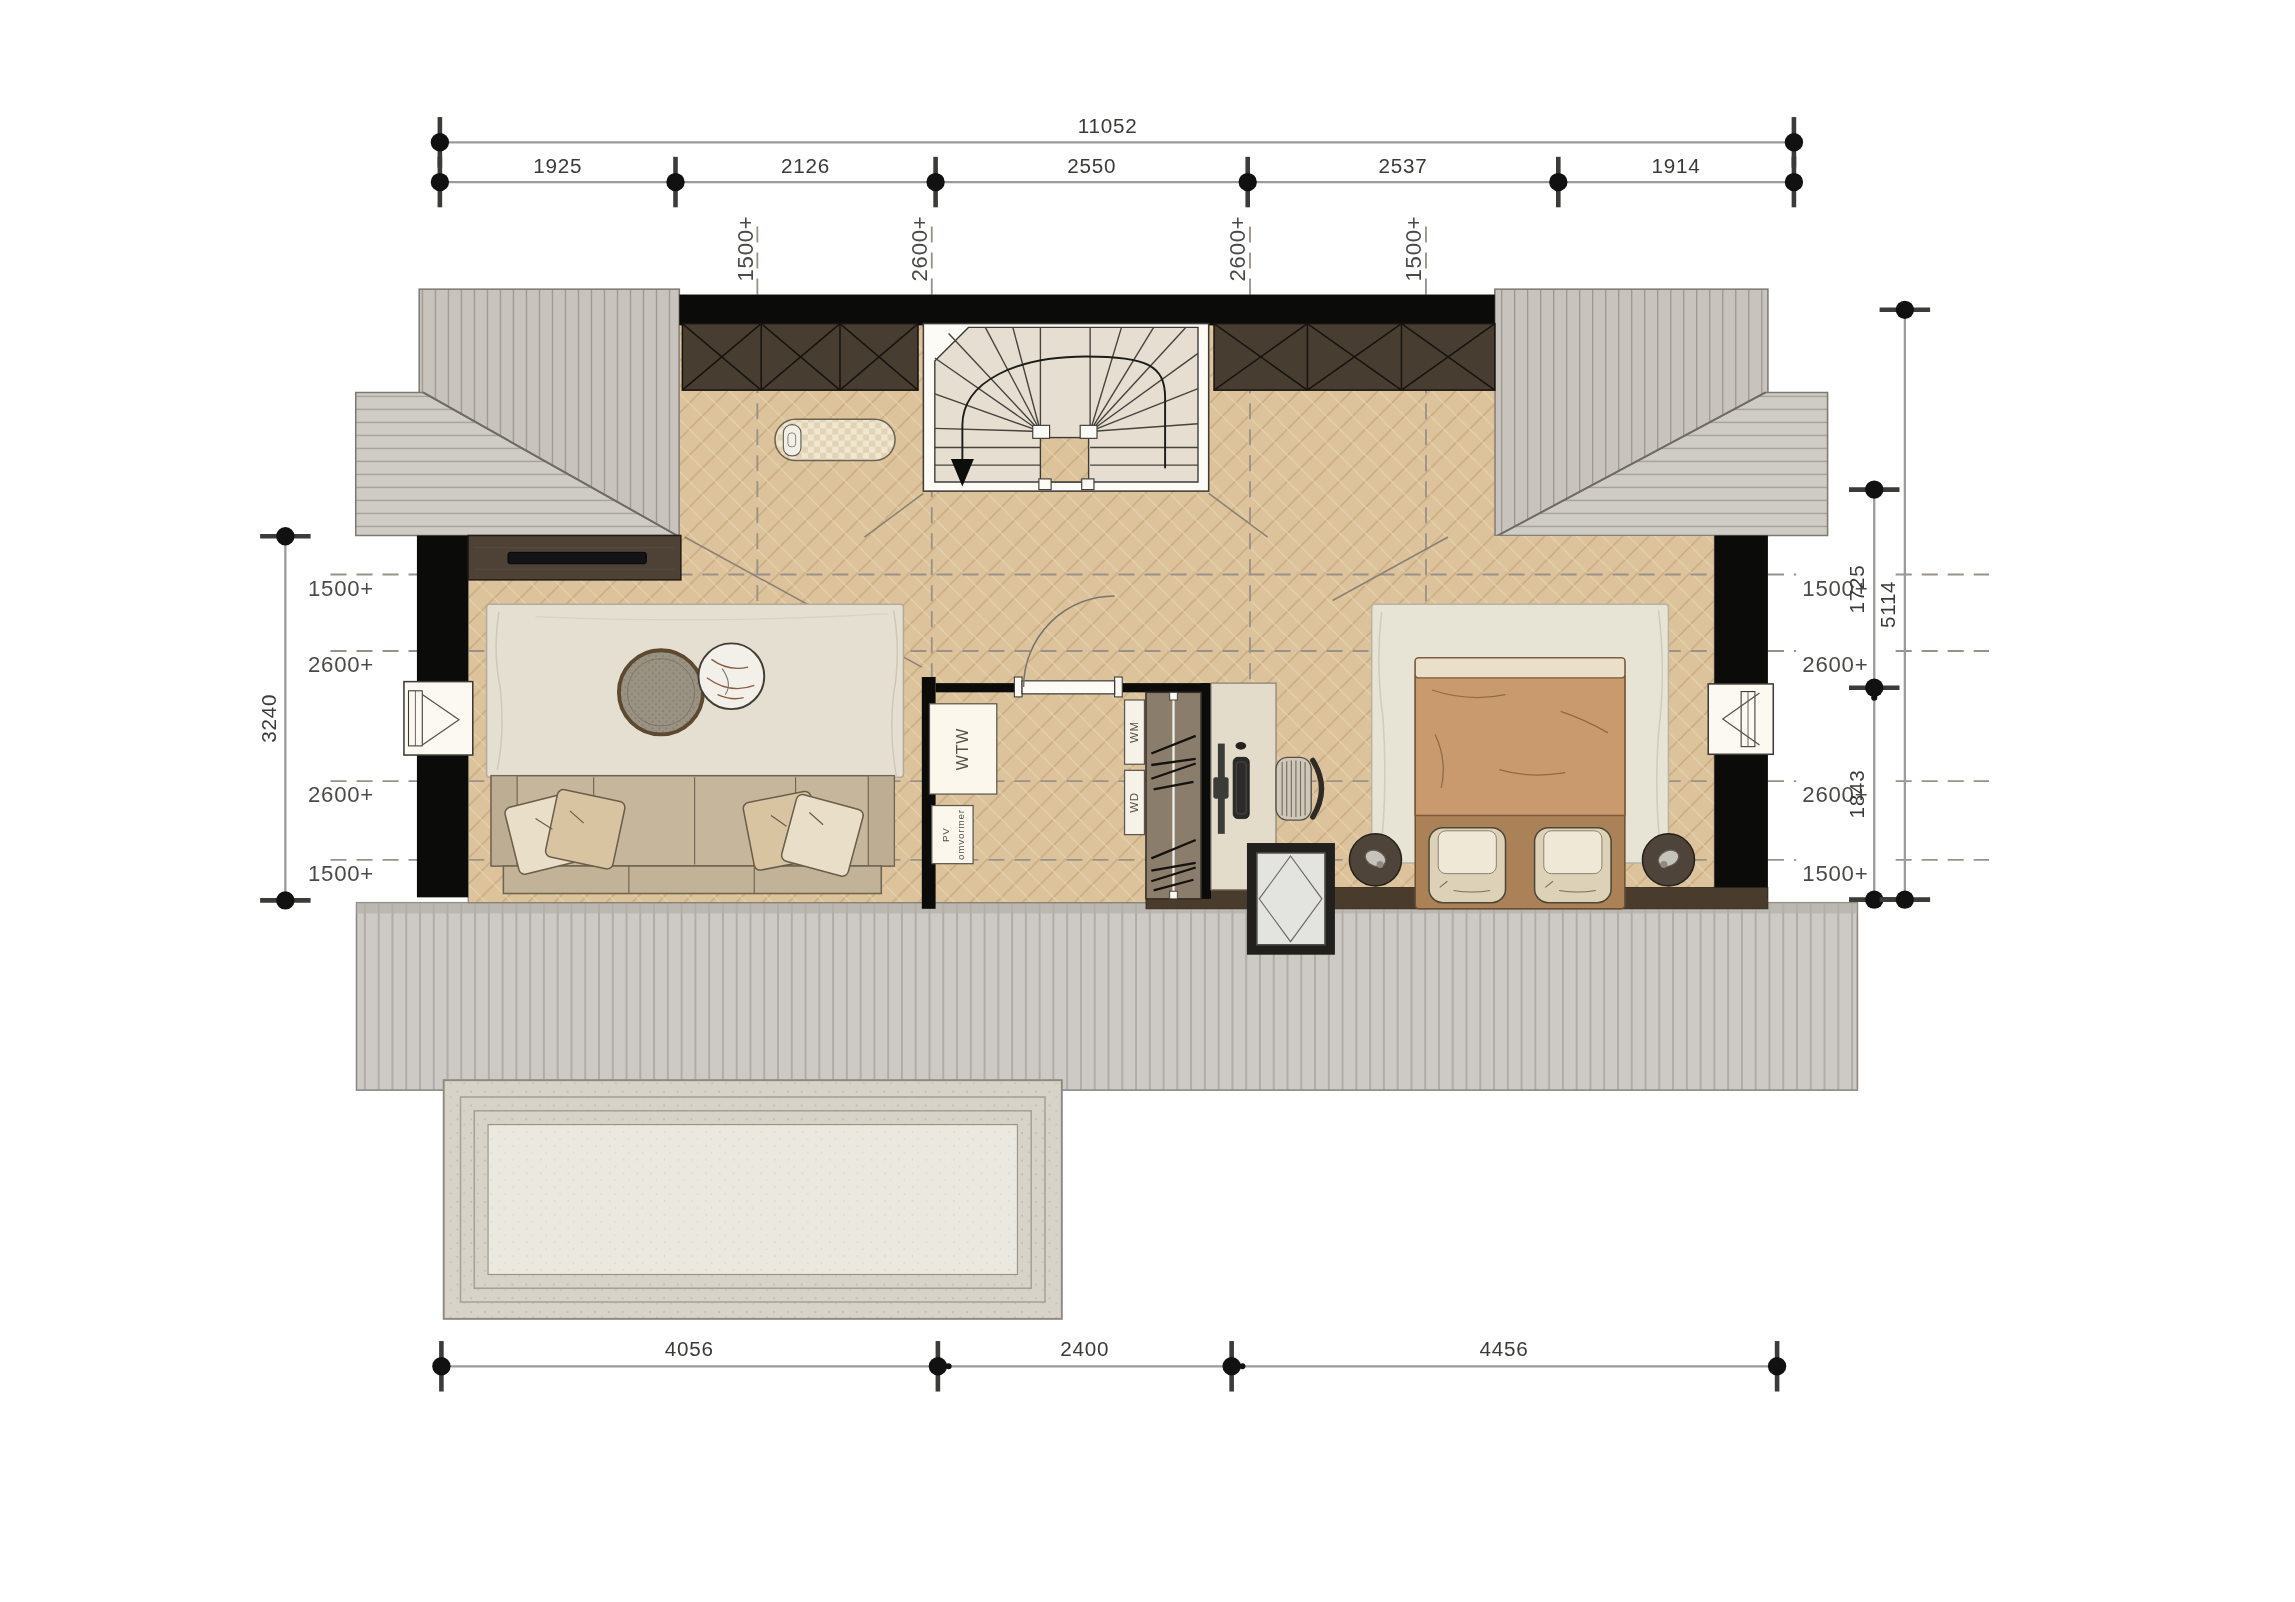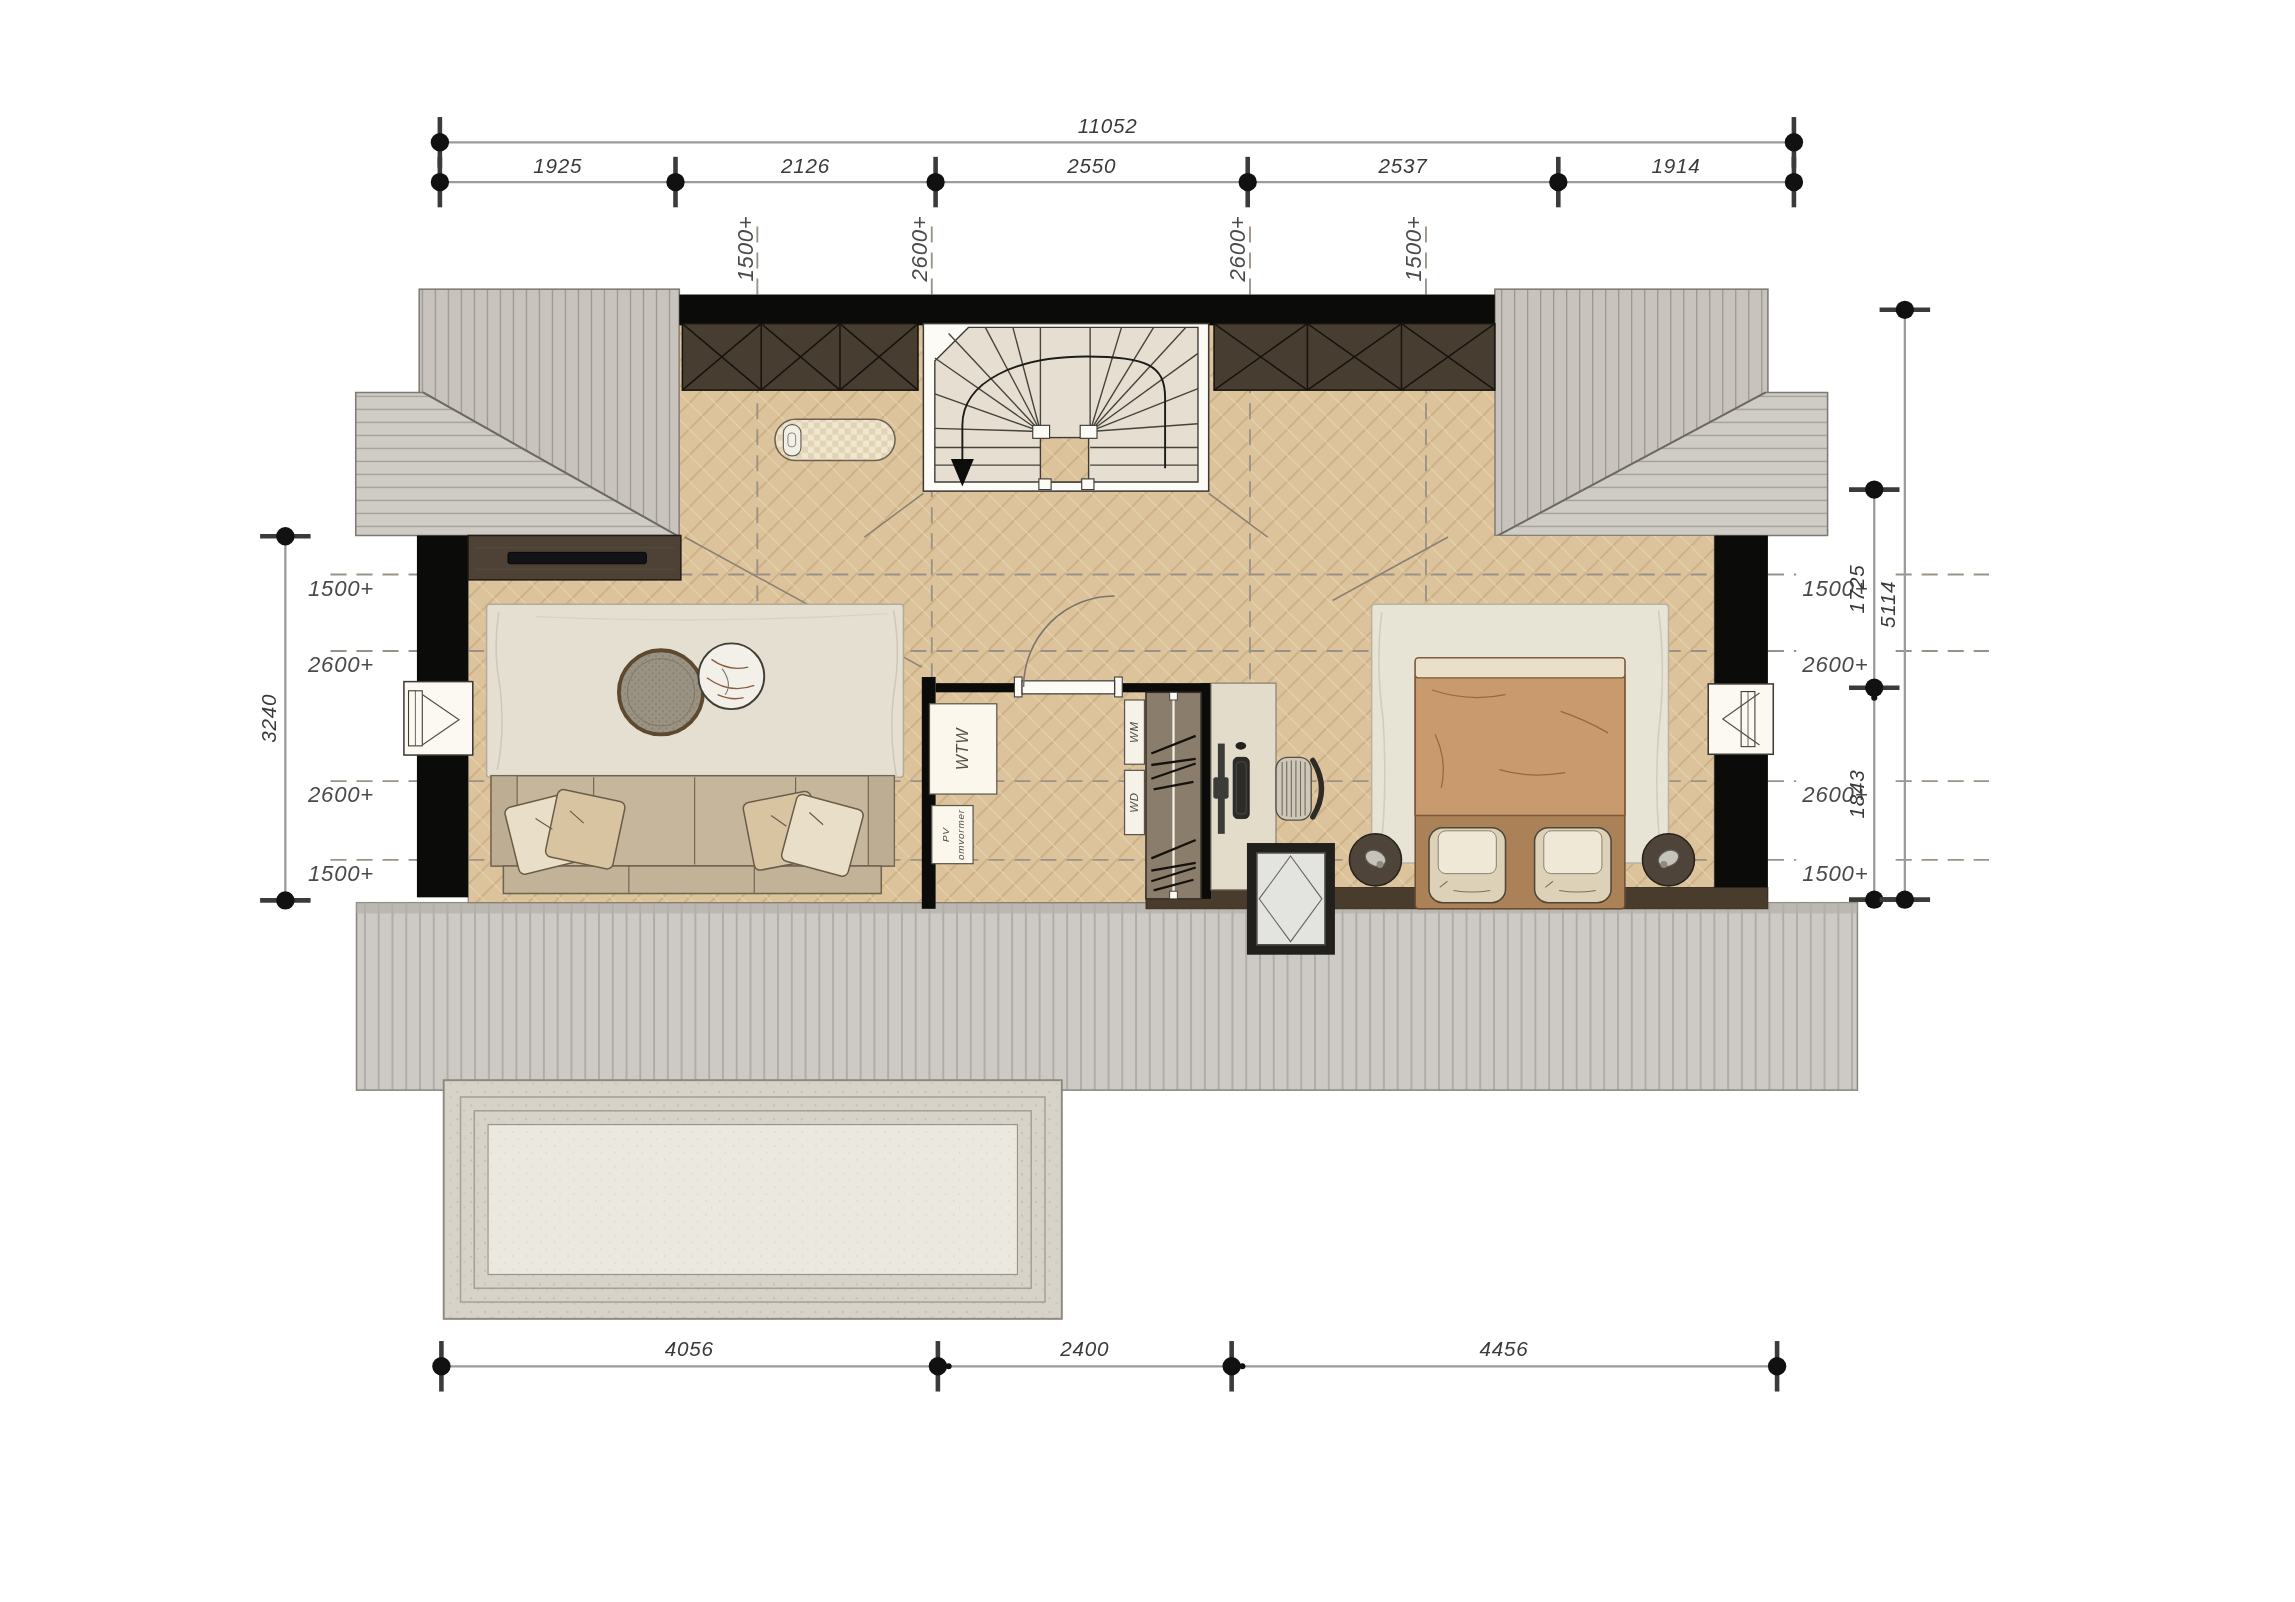--- a/index.html
+++ b/index.html
@@ -1,16 +1,16 @@
 <!DOCTYPE html>
 <html style="font-size:12.2px"><head>
 <meta charset="utf-8">
 <style>
   html,body{margin:0;padding:0;background:#ffffff;}
-  .page{width:100%;max-width:2295px;margin:0 auto;font-style:italic;}
+  .page{width:100%;max-width:2295px;margin:0 auto;}
   svg{display:block;width:100%;height:auto;background:#ffffff;}
   text{font-family:"Liberation Sans",sans-serif;fill:#3a3a38;}
   .dimtxt{font-size:27px;letter-spacing:1px;}
   .lvltxt{font-size:29px;letter-spacing:1px;fill:#4a4a48;}
   .eqtxt{fill:#55504a;letter-spacing:1px;}
   .dimline{stroke:#9b9b99;stroke-width:3;fill:none;}
   .stub{stroke:#8d8d8b;stroke-width:1.6;}
   .dash{stroke:#9a9287;stroke-width:2.4;stroke-dasharray:21 13;fill:none;}
   .hip{stroke:#8a8174;stroke-width:2;fill:none;}
   .tread{stroke:#46423c;stroke-width:1.8;}

